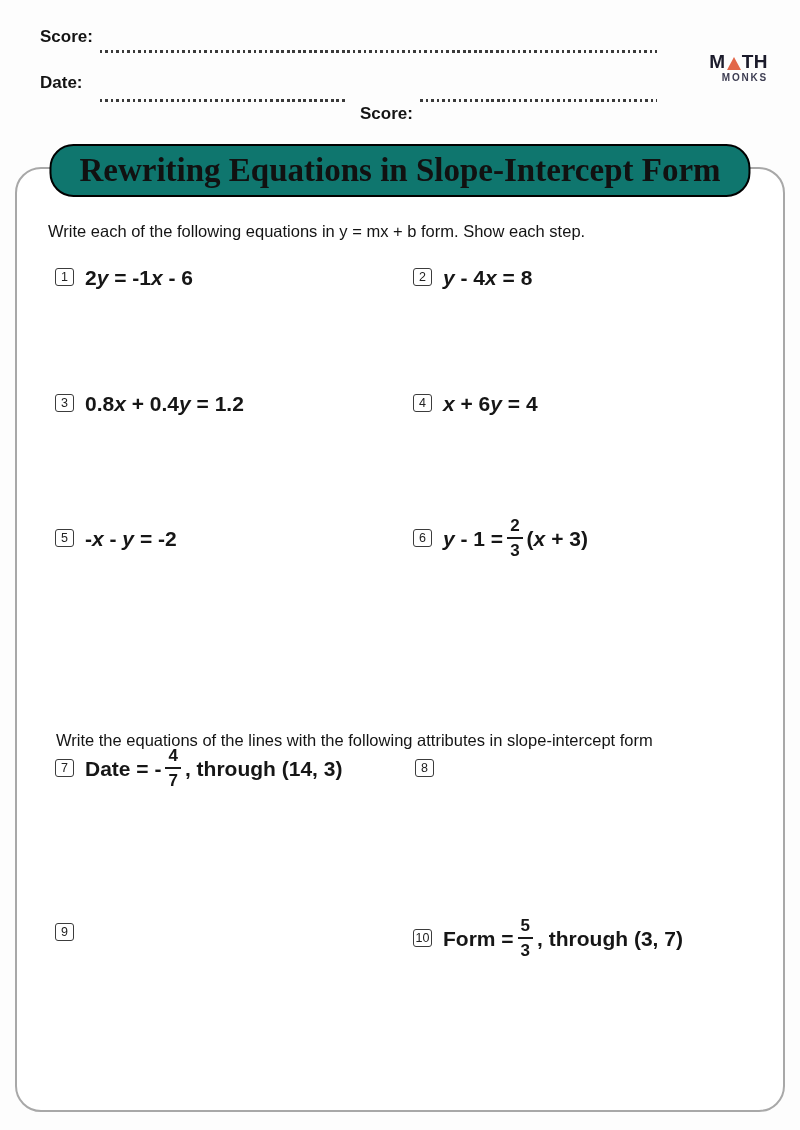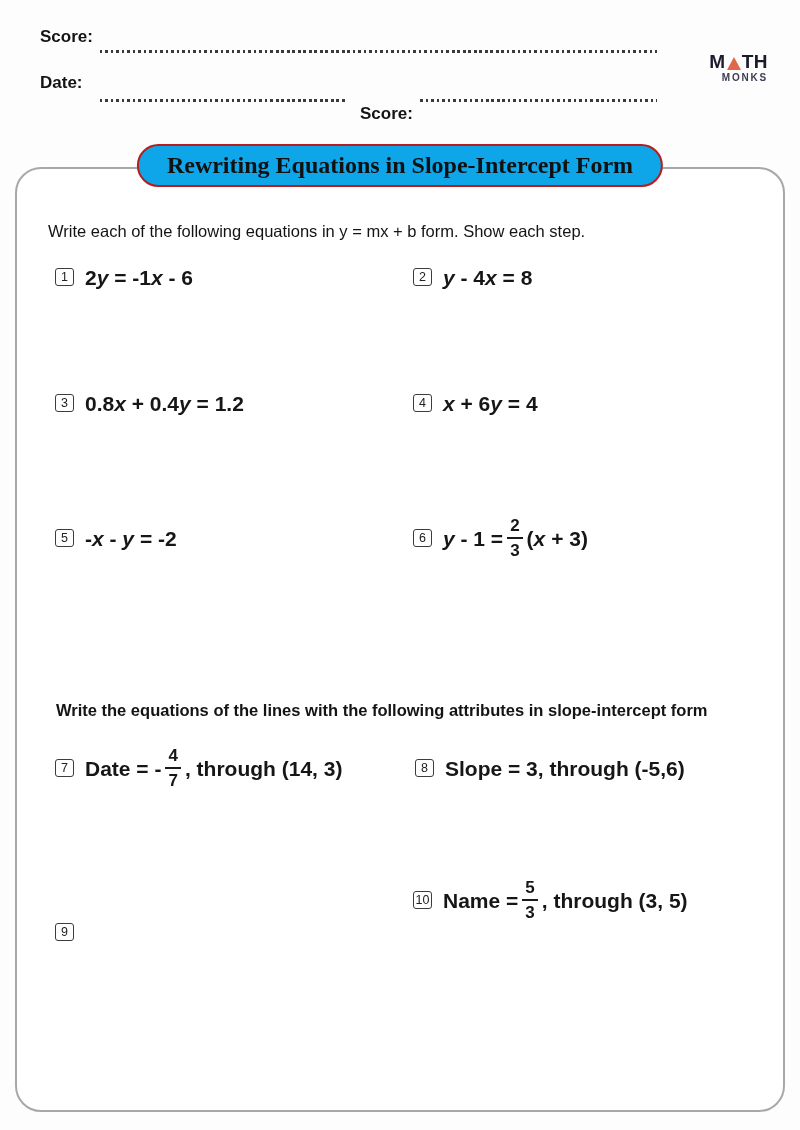--- a/index.html
+++ b/index.html
@@ -23,23 +23,23 @@
     border-left:7px solid transparent;border-right:7px solid transparent;
     border-bottom:13px solid #e2674a;}
   .logo-sub{font-size:10px;font-weight:bold;letter-spacing:1.8px;color:#3d3d52;margin-top:2px;}
   
   .frame{
     left:15px;top:167px;width:766px;height:941px;
     border:2px solid #a8a8a8;border-radius:26px;background:#fff;
   }
   .title-pill{
     left:50%;transform:translateX(-50%);top:144px;
-    background:#0ea5e9;border:2px solid #b91c1c;border-radius:24px;
+    background:#0f766e;border:2px solid #000000;border-radius:24px;
     padding:6px 28px;white-space:nowrap;
-    font-family:"Liberation Serif", serif;font-size:24px;font-weight:bold;color:#111;
+    font-family:"Liberation Serif", serif;font-size:33px;font-weight:bold;color:#111;
   }
   .instruction{font-size:16.5px;color:#141414;white-space:nowrap;}
   
   .problem{display:flex;align-items:center;height:44px;white-space:nowrap;}
   .pnum{
     display:inline-flex;align-items:center;justify-content:center;
     min-width:15px;height:16px;padding:0 1px;margin-right:11px;
     border:1.5px solid #3c3c3c;border-radius:3px;
     font-size:12.5px;color:#222;flex:0 0 auto;
   }
@@ -114,46 +114,43 @@
   <span class="eq">
       <span class="eqtext"><i>y</i> - 1 = </span>
       <span class="frac">
         <span class="fnum">2</span>
         <span class="fden">3</span>
       </span>
       <span class="eqtext">(<i>x</i> + 3)</span>
     </span>
 </div>
 
-<div class="abs instruction" style="left:56px;top:701px;font-weight:bold;">Write the equations of the lines with the following attributes in slope-intercept form</div>
+<div class="abs instruction" style="left:56px;top:731px;">Write the equations of the lines with the following attributes in slope-intercept form</div>
 
 <div class="abs problem" style="left:55px;top:746px;">
   <span class="pnum">7</span>
   <span class="eq">
       <span class="eqtext">Date = -</span>
       <span class="frac">
         <span class="fnum">4</span>
         <span class="fden">7</span>
       </span>
       <span class="eqtext">, through (14, 3)</span>
     </span>
 </div>
 <div class="abs problem" style="left:415px;top:746px;">
   <span class="pnum">8</span>
-  <span class="eq">
-      <span class="eqtext">Slope = 3, through (-5,6)</span>
-    </span>
 </div>
 
 <div class="abs problem" style="left:55px;top:910px;">
   <span class="pnum">9</span>
 </div>
-<div class="abs problem" style="left:413px;top:878px;">
+<div class="abs problem" style="left:413px;top:916px;">
   <span class="pnum">10</span>
   <span class="eq">
-      <span class="eqtext">Name = </span>
+      <span class="eqtext">Form = </span>
       <span class="frac">
         <span class="fnum">5</span>
         <span class="fden">3</span>
       </span>
-      <span class="eqtext">, through (3, 5)</span>
+      <span class="eqtext">, through (3, 7)</span>
     </span>
 </div>
 
 </body></html>

